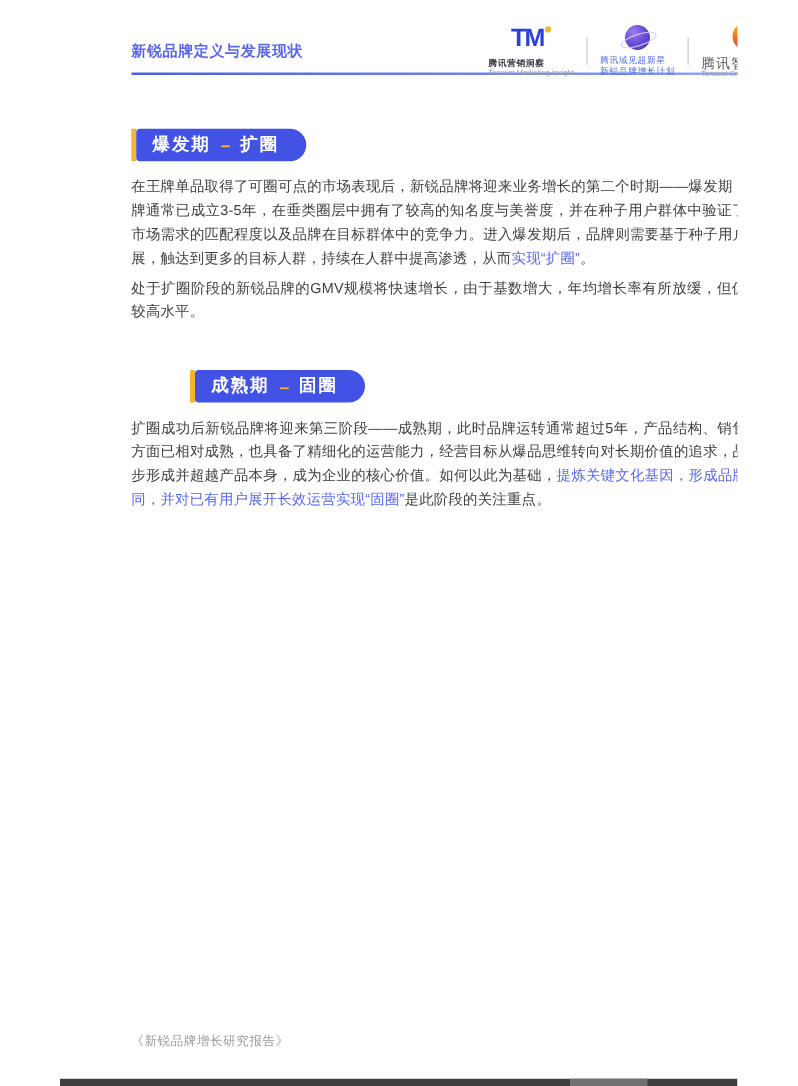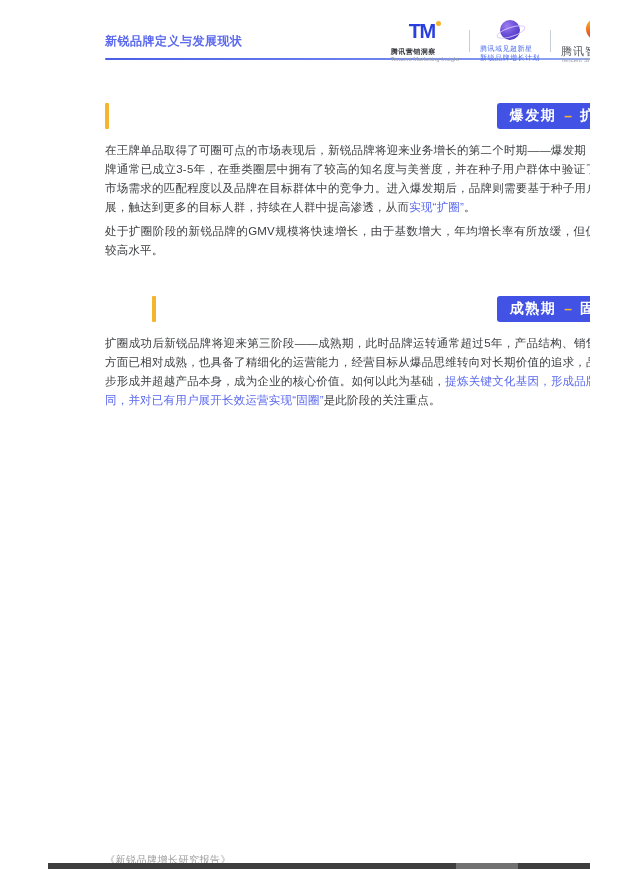--- a/index.html
+++ b/index.html
@@ -28,33 +28,33 @@
     border:1px solid rgba(216,196,255,.9); border-radius:50%; transform:rotate(-18deg); }
   .supernova-text span { font-size:7px; color:#4a6ae8; letter-spacing:.5px; }
   .retail-swirl { position:relative; width:22px; height:22px; border-radius:50%; flex:0 0 auto;
     background:conic-gradient(from 220deg, #e8432f, #f6a51f 90deg, #f5c518 150deg, #2f6de0 230deg, #2fa84f 310deg, #e8432f 360deg); }
   .retail-swirl::after { content:""; position:absolute; left:7px; top:6px; width:8px; height:8px; border-radius:50%; background:#fff; }
   .retail-cn { font-size:11px; color:#55585f; letter-spacing:1px; }
   .header-rule { height:2px; border-radius:1px;
     background:linear-gradient(90deg,#4a5fe6 0%, #6e84ef 55%, #9db0f5 100%); }
   
   .main { position:absolute; top:60px; left:57px; width:528px; }
-  .section-heading { display:flex; align-items:stretch; margin-top:43px; margin-bottom:11px;justify-content:space-between; }
+  .section-heading { display:flex; align-items:stretch; margin-top:43px; margin-bottom:11px; }
   .section + * .section-heading { margin-top:36px;padding-left:47px; }
   .sec2 .section-heading { margin-top:36px; }
   .badge-bar { width:4px; border-radius:1px; background:var(--badge-orange,#f6b52e); }
   .badge-pill { display:flex; align-items:center; gap:8px; height:26px;
     background:var(--badge-blue,#4152e4); color:#fff; font-size:14px; font-weight:bold;
     letter-spacing:1.5px; padding:0 22px 0 13px; border-radius:3px 13px 13px 3px; }
   .badge-dash { color:var(--badge-orange,#f6b52e); font-weight:bold; letter-spacing:0; }
   .para { font-size:11.5px; line-height:19px; text-align:justify; letter-spacing:.2px; margin-top:5px; }
   .section-heading + .para { margin-top:12px; }
   .para .accent { color:var(--accent-blue,#5a68ee); }
   
-  .footer { position:absolute; left:57px; width:528px; bottom:2px;
+  .footer { position:absolute; left:57px; width:528px; bottom:29px;
     display:flex; justify-content:space-between; align-items:center;
     color:var(--footer-gray,#9b9b9b); font-size:10px; letter-spacing:.5px;gap:12px; }
   .bottom-bar { position:absolute; left:0; right:0; bottom:0; height:6px; background:var(--scrollbar-track,#3e3e3e); }
   .bottom-thumb { position:absolute; left:408px; width:62px; top:0; bottom:0; background:var(--scrollbar-thumb,#717171); }
 </style>
 </head>
 <body>
 
 <div class="page">
 

